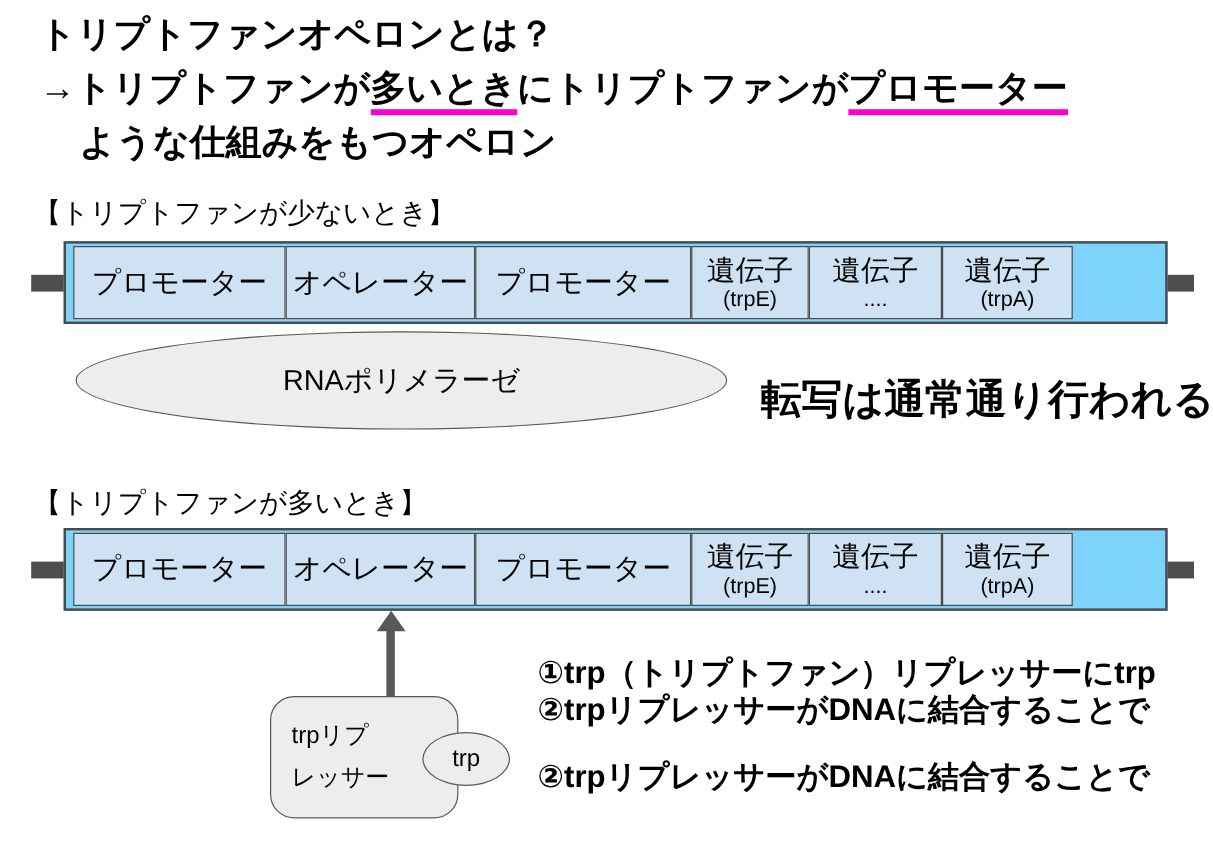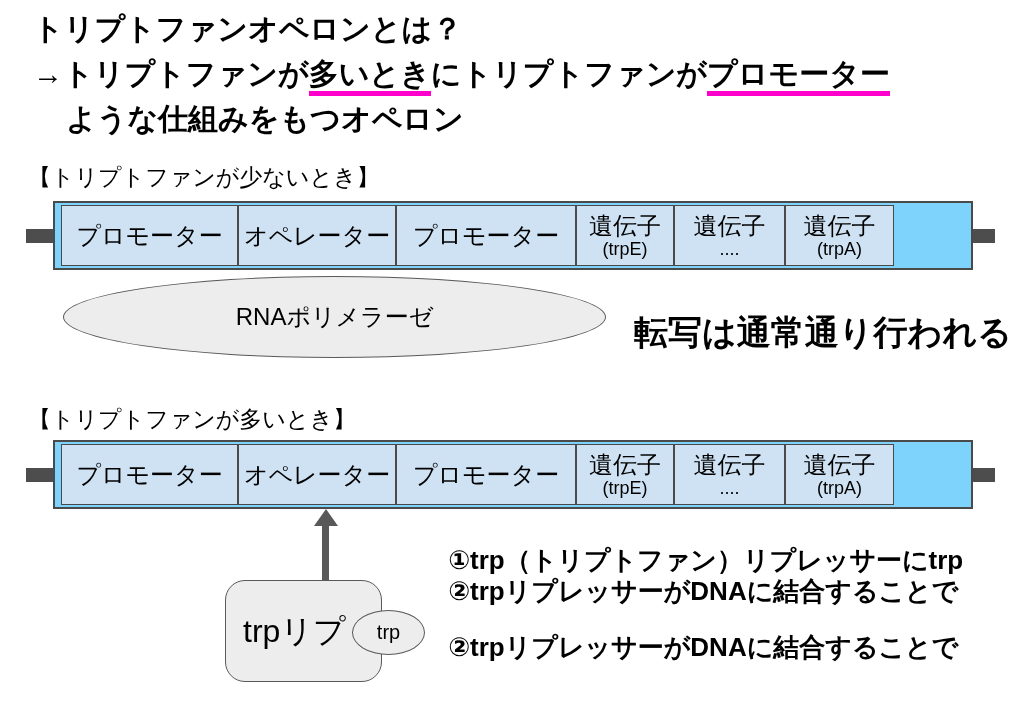--- a/index.html
+++ b/index.html
@@ -49,21 +49,21 @@
   .arrow-head{
     position:absolute;left:314px;top:509px;width:0;height:0;
     border-left:12px solid transparent;border-right:12px solid transparent;
     border-bottom:17px solid #595959;
   }
   
   .repressor{
     position:absolute;left:225px;top:580px;width:157px;height:102px;box-sizing:border-box;
     border-radius:20px;background:#ededed;border:1.5px solid #595959;
     display:flex;flex-direction:column;justify-content:center;
-    padding-left:17px;font-size:32px;line-height:35px;white-space:nowrap;z-index:1;
+    padding-left:17px;font-size:20px;line-height:35px;white-space:nowrap;z-index:1;
   }
   .trp-ellipse{
     position:absolute;left:352px;top:610px;width:71px;height:43px;border-radius:50%;
     background:#ededed;border:1.5px solid #595959;
     display:flex;align-items:center;justify-content:center;font-size:20px;z-index:2;
   }
   
   .note{position:absolute;left:448px;font-size:26px;line-height:31px;font-weight:bold;white-space:nowrap;}
   .note1{top:545px;}
   .note2{top:632px;}
@@ -141,20 +141,21 @@
         <span class="sub">(trpA)</span>
       </div>
   </div>
 </div>
 
 <div class="arrow-head"></div>
 <div class="arrow-line"></div>
 
 <div class="repressor">
   <div>trpリプ</div>
+  <div>レッサー</div>
 </div>
 
 <div class="trp-ellipse">
   <span>trp</span>
 </div>
 
 <div class="note note1">
   <div>①trp（トリプトファン）リプレッサーにtrp</div>
   <div>②trpリプレッサーがDNAに結合することで</div>
 </div>

